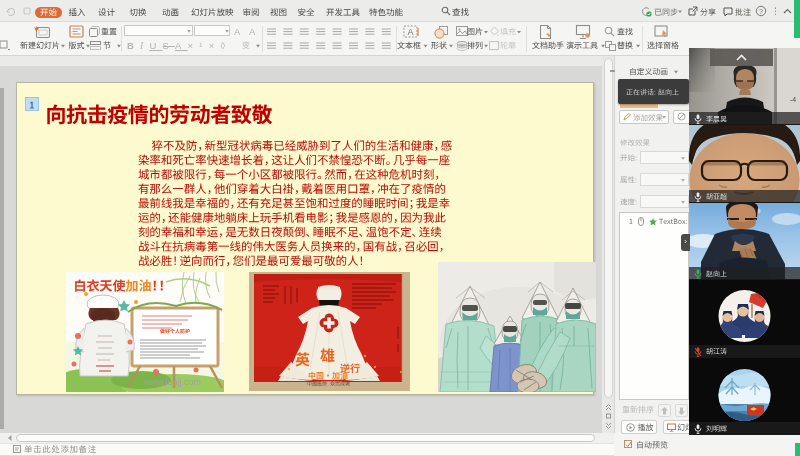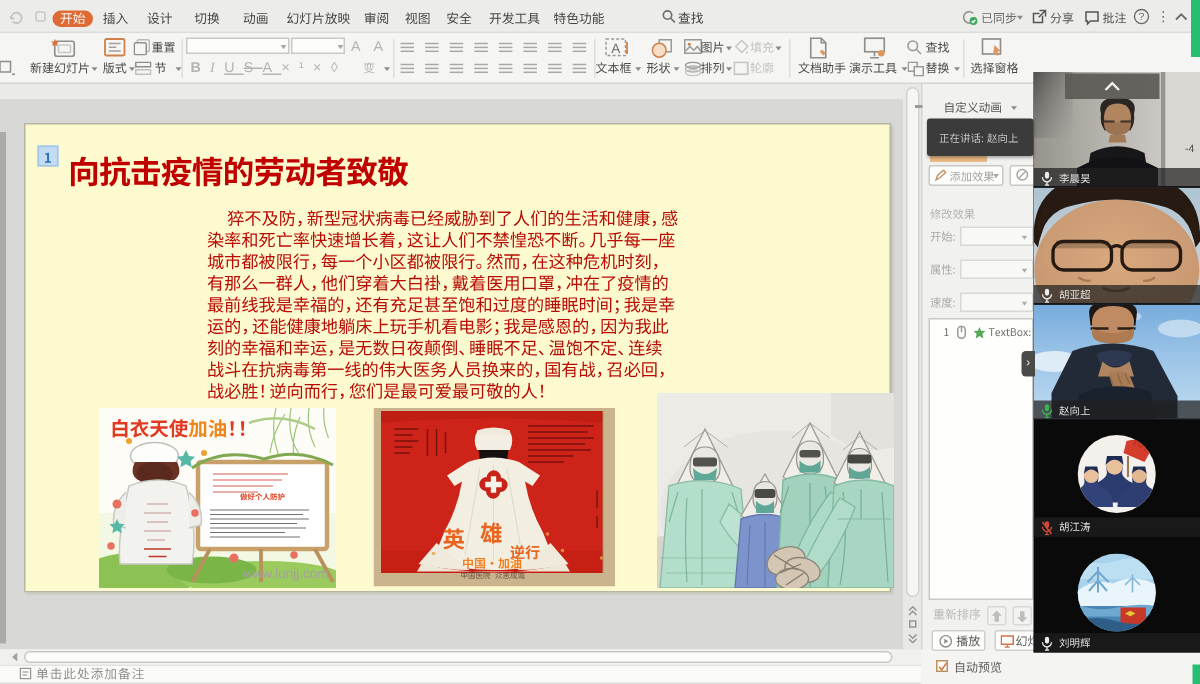--- a/index.html
+++ b/index.html
@@ -1142,21 +1142,21 @@
       <use href="#r5355" transform="translate(24.0 452.3) scale(0.00850 -0.00850)" fill="#8E8E8C"></use>
       <use href="#r51FB" transform="translate(33.1 452.3) scale(0.00850 -0.00850)" fill="#8E8E8C"></use>
       <use href="#r6B64" transform="translate(42.2 452.3) scale(0.00850 -0.00850)" fill="#8E8E8C"></use>
       <use href="#r5904" transform="translate(51.3 452.3) scale(0.00850 -0.00850)" fill="#8E8E8C"></use>
       <use href="#r6DFB" transform="translate(60.4 452.3) scale(0.00850 -0.00850)" fill="#8E8E8C"></use>
       <use href="#r52A0" transform="translate(69.5 452.3) scale(0.00850 -0.00850)" fill="#8E8E8C"></use>
       <use href="#r5907" transform="translate(78.6 452.3) scale(0.00850 -0.00850)" fill="#8E8E8C"></use>
       <use href="#r6CE8" transform="translate(87.7 452.3) scale(0.00850 -0.00850)" fill="#8E8E8C"></use>
     </svg>
 
-  <div class="abs" style="left:162px;top:377px;width:70px;font-size:9px;color:#A3A19C;font-family:'Liberation Sans'">www.lunjj.com</div>
+  <div class="abs" style="left:144px;top:377px;width:70px;font-size:9px;color:#A3A19C;font-family:'Liberation Sans'">www.lunjj.com</div>
 
   <div class="abs" style="left:618px;top:79px;width:71px;height:25px;background:#3B3B3B;border-radius:2px;box-shadow:0 1px 2px rgba(0,0,0,0.3);z-index:30"></div>
 
   <div class="abs" style="left:689px;top:48px;width:111px;height:387px;background:#0B0B0B;overflow:hidden;z-index:10">
     <div style="position:absolute;left:0;top:0.0px;width:111px;height:77.4px;overflow:hidden;border-bottom:1px solid #000">
         <svg style="position:absolute;left:0;top:0" width="111" height="78" viewBox="0 0 111 78">
 <defs>
 <linearGradient id="w1" x1="0" y1="0" x2="1" y2="0">
 <stop offset="0" stop-color="#96938D"></stop>
               <stop offset="0.3" stop-color="#AEaba5"></stop>

